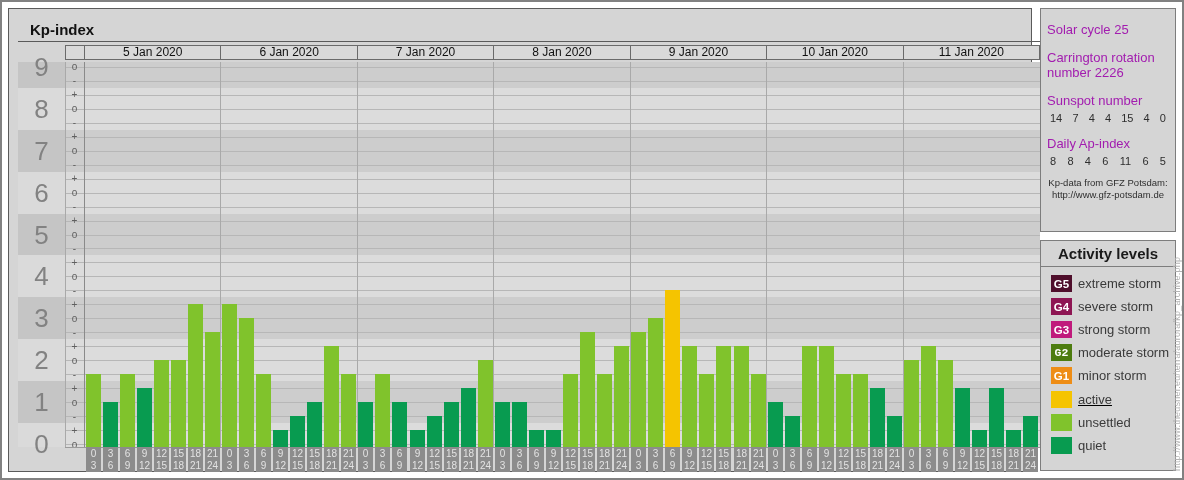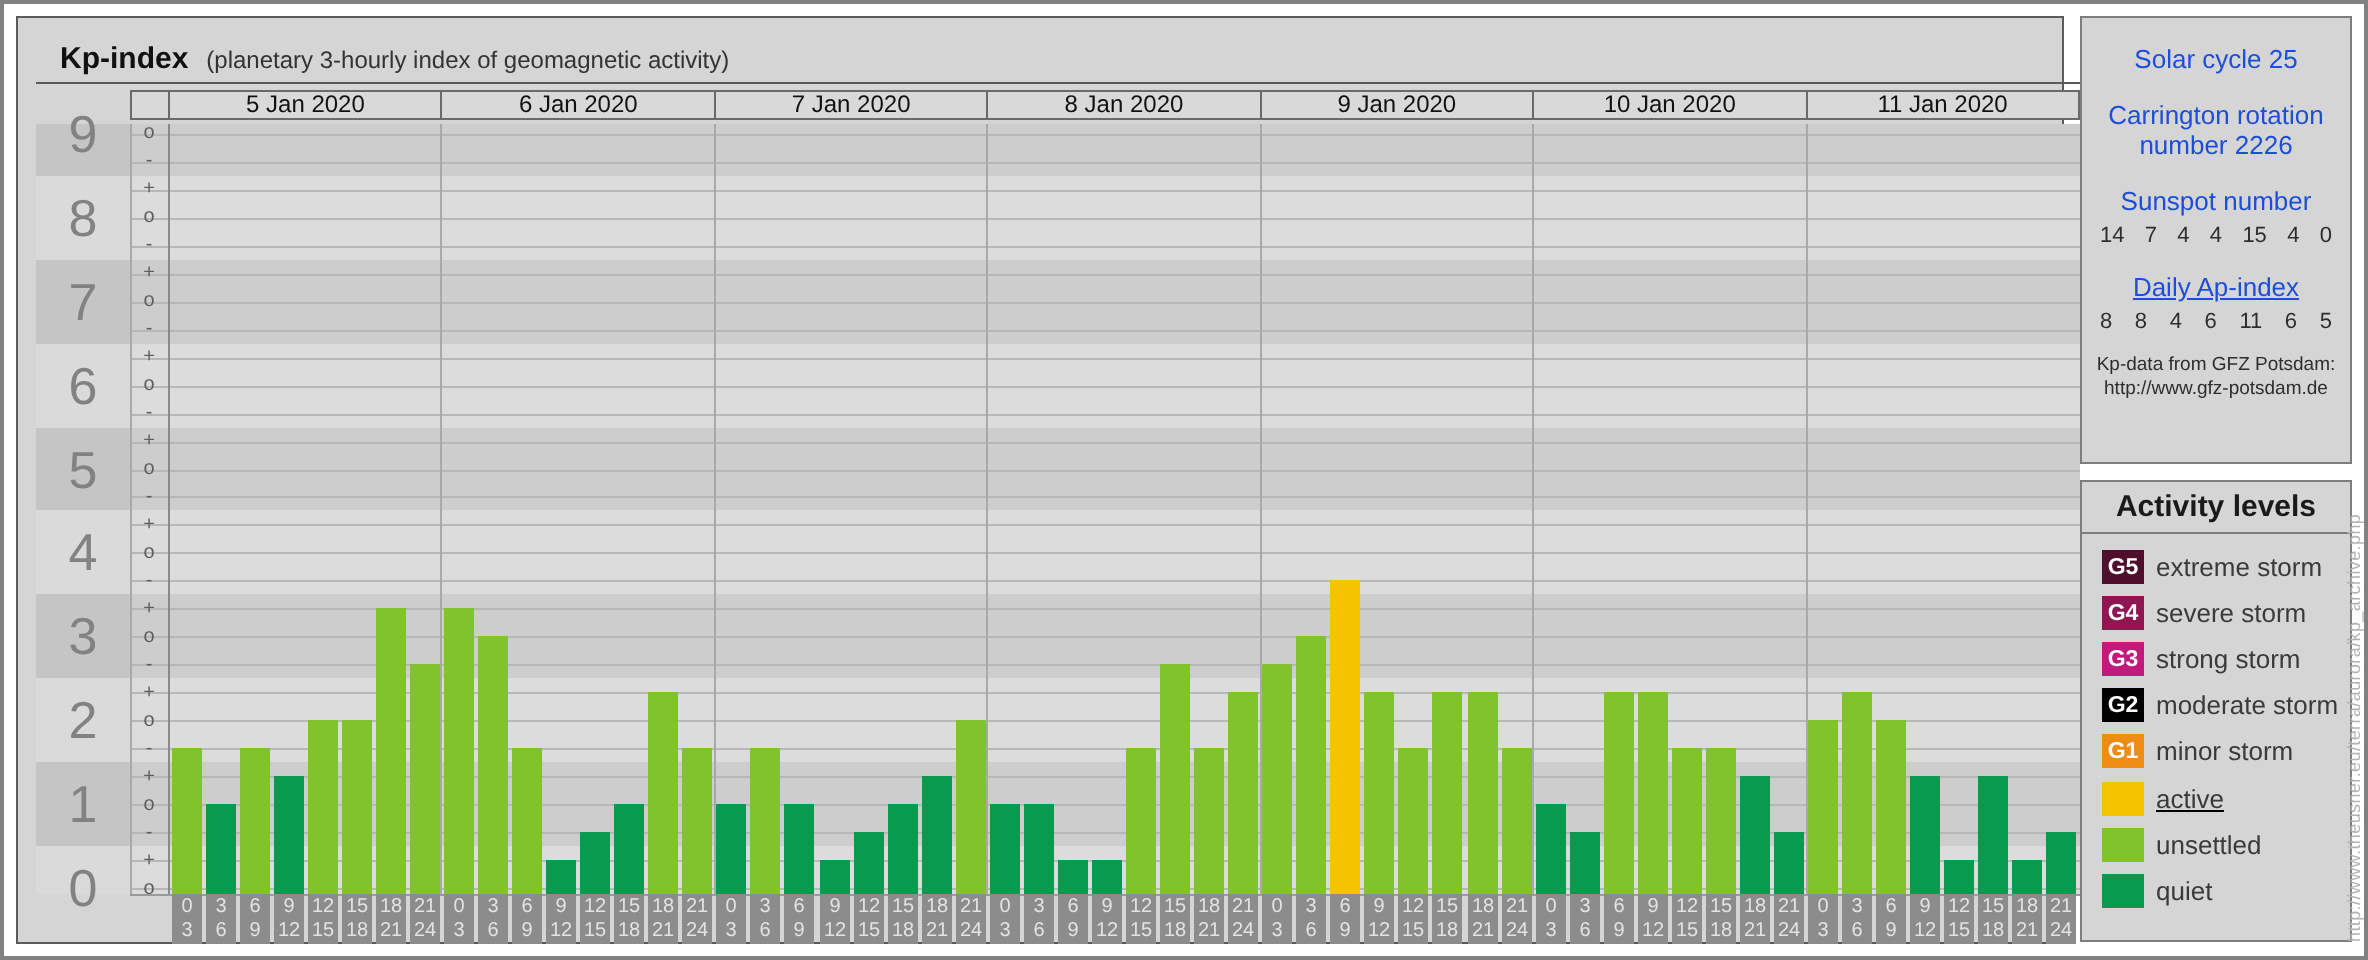--- a/index.html
+++ b/index.html
@@ -27,40 +27,39 @@
           text-align:center;font-size:12px;color:#111;line-height:13px;}
   .bar{position:absolute;width:15px;}
   .xbox{position:absolute;width:15px;height:25px;background:#8c8c8c;color:#e3e3e3;font-size:10px;
         text-align:center;line-height:12px;padding-top:1px;box-sizing:border-box;}
   .baseline{position:absolute;left:47px;width:975px;height:1px;background:#9a9a9a;}
   
   .panel-solar{left:1040px;top:8px;width:136px;height:224px;border-color:#7d7d7d;}
   .panel-legend{left:1040px;top:240px;width:136px;height:231px;border-color:#7d7d7d;}
   .side-header{height:25px;border-bottom:1px solid #7d7d7d;text-align:center;font-weight:bold;font-size:15px;
                line-height:25px;color:#1a1a1a;}
-  .sd-item{text-align:center;font-size:13px;color:#1d4ed8;line-height:15px;padding:0 6px;}
+  .sd-item{text-align:left;font-size:13px;color:#a21caf;line-height:15px;padding:0 6px;}
   .sd-nums{display:flex;justify-content:space-between;padding:0 9px;font-size:11px;color:#2e2e2e;}
   .sd-src{text-align:center;font-size:9.5px;color:#2e2e2e;line-height:11.5px;}
   .lg-row{position:absolute;left:10px;height:23px;display:flex;align-items:center;gap:6px;}
   .lg-swatch{width:21px;height:17px;display:flex;align-items:center;justify-content:center;
              color:#fff;font-size:11.5px;font-weight:bold;}
   .lg-label{font-size:13px;color:#3a3a3a;white-space:nowrap;}
   .watermark{position:absolute;left:1172px;top:243px;height:228px;width:12px;
              writing-mode:vertical-rl;transform:rotate(180deg);font-size:9px;color:#b3b3b3;
              letter-spacing:0.2px;white-space:nowrap;}
 </style>
 </head>
 <body>
 
 <div class="page">
 
   <div class="panel panel-main">
     <div class="title-bar">
       <span class="title-main">Kp-index</span>
-      <span class="title-sub">(planetary 3-hourly index of geomagnetic activity)</span>
     </div>
     <div id="chart">
       <div id="numcol">
           <div class="band" style="top: 361.05px; height: 41.9px; background: rgb(218, 218, 218);"></div>
           <div class="band" style="top: 319.15px; height: 41.9px; background: rgb(197, 197, 197);"></div>
           <div class="band" style="top: 277.25px; height: 41.9px; background: rgb(218, 218, 218);"></div>
           <div class="band" style="top: 235.35px; height: 41.9px; background: rgb(197, 197, 197);"></div>
           <div class="band" style="top: 193.45px; height: 41.9px; background: rgb(218, 218, 218);"></div>
           <div class="band" style="top: 151.55px; height: 41.9px; background: rgb(197, 197, 197);"></div>
           <div class="band" style="top: 109.65px; height: 41.9px; background: rgb(218, 218, 218);"></div>
@@ -452,21 +451,21 @@
     <div class="sd-item" style="margin-top:13px;">Sunspot number</div>
     <div class="sd-nums" id="sunspot-row" style="margin-top:4px;align-items:flex-end;">
         <div>14</div>
         <div>7</div>
         <div>4</div>
         <div>4</div>
         <div>15</div>
         <div>4</div>
         <div>0</div>
       </div>
-    <div class="sd-item" style="margin-top:12px;text-decoration:underline;">Daily Ap-index</div>
+    <div class="sd-item" style="margin-top:12px;">Daily Ap-index</div>
     <div class="sd-nums" id="ap-row" style="margin-top:4px;">
         <div>8</div>
         <div>8</div>
         <div>4</div>
         <div>6</div>
         <div>11</div>
         <div>6</div>
         <div>5</div>
       </div>
     <div class="sd-src" style="margin-top:10px;">
@@ -484,21 +483,21 @@
         </div>
         <div class="lg-row" style="top: 54.1px;">
           <div class="lg-swatch" style="background: rgb(142, 22, 83);">G4</div>
           <div class="lg-label">severe storm</div>
         </div>
         <div class="lg-row" style="top: 77.2px;">
           <div class="lg-swatch" style="background: rgb(192, 26, 124);">G3</div>
           <div class="lg-label">strong storm</div>
         </div>
         <div class="lg-row" style="top: 100.3px;">
-          <div class="lg-swatch" style="background: #000000;">G2</div>
+          <div class="lg-swatch" style="background: #4d7c0f; font-family: Liberation Mono, monospace;">G2</div>
           <div class="lg-label">moderate storm</div>
         </div>
         <div class="lg-row" style="top: 123.4px;">
           <div class="lg-swatch" style="background: rgb(238, 141, 22);">G1</div>
           <div class="lg-label">minor storm</div>
         </div>
         <div class="lg-row" style="top: 146.5px; text-decoration: underline;">
           <div class="lg-swatch" style="background: rgb(245, 196, 0);"></div>
           <div class="lg-label">active</div>
         </div>

